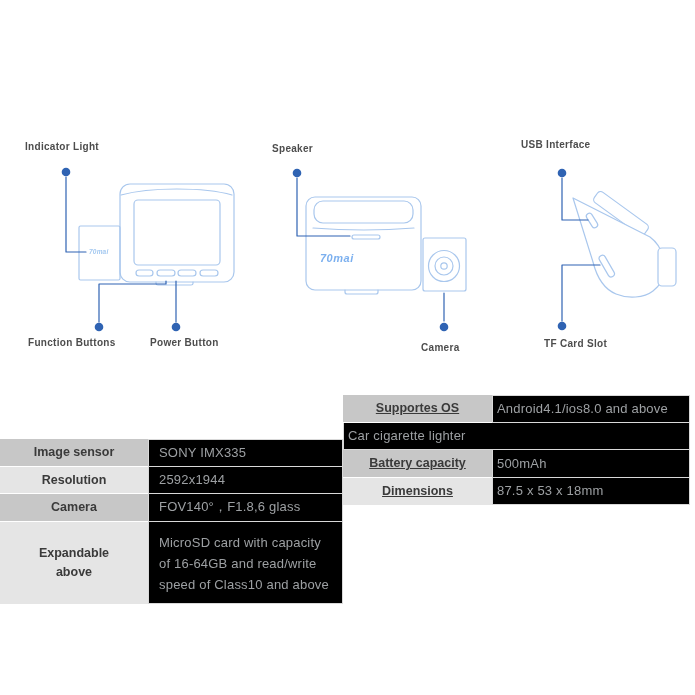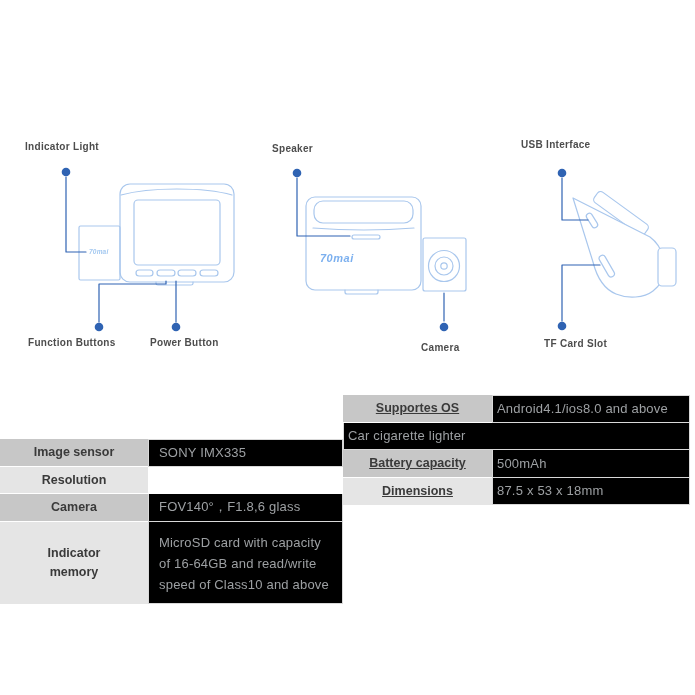--- a/index.html
+++ b/index.html
@@ -120,27 +120,28 @@
   <div class="logo tiny" style="left:89px;top:248px">70mai</div>
   <div class="logo" style="left:320px;top:252px">70mai</div>
 
   <div class="spec left">
     <div class="srow row-dark">
       <div class="lbl">Image sensor</div>
       <div class="val">SONY IMX335</div>
     </div>
     <div class="srow row-light">
       <div class="lbl">Resolution</div>
+      <div class="val">2592x1944</div>
     </div>
     <div class="srow row-dark">
       <div class="lbl">Camera</div>
       <div class="val">FOV140°，F1.8,6 glass</div>
     </div>
     <div class="srow row-light tall">
-      <div class="lbl">Indicator memory</div>
+      <div class="lbl">Expandable above</div>
       <div class="val">MicroSD card with capacity of 16-64GB and read/write speed of Class10 and above</div>
     </div>
   </div>
 
   <div class="spec right">
     <div class="srow row-dark">
       <div class="lbl">Supportes OS</div>
       <div class="val">Android4.1/ios8.0 and above</div>
     </div>
     <div class="srow row-light">

